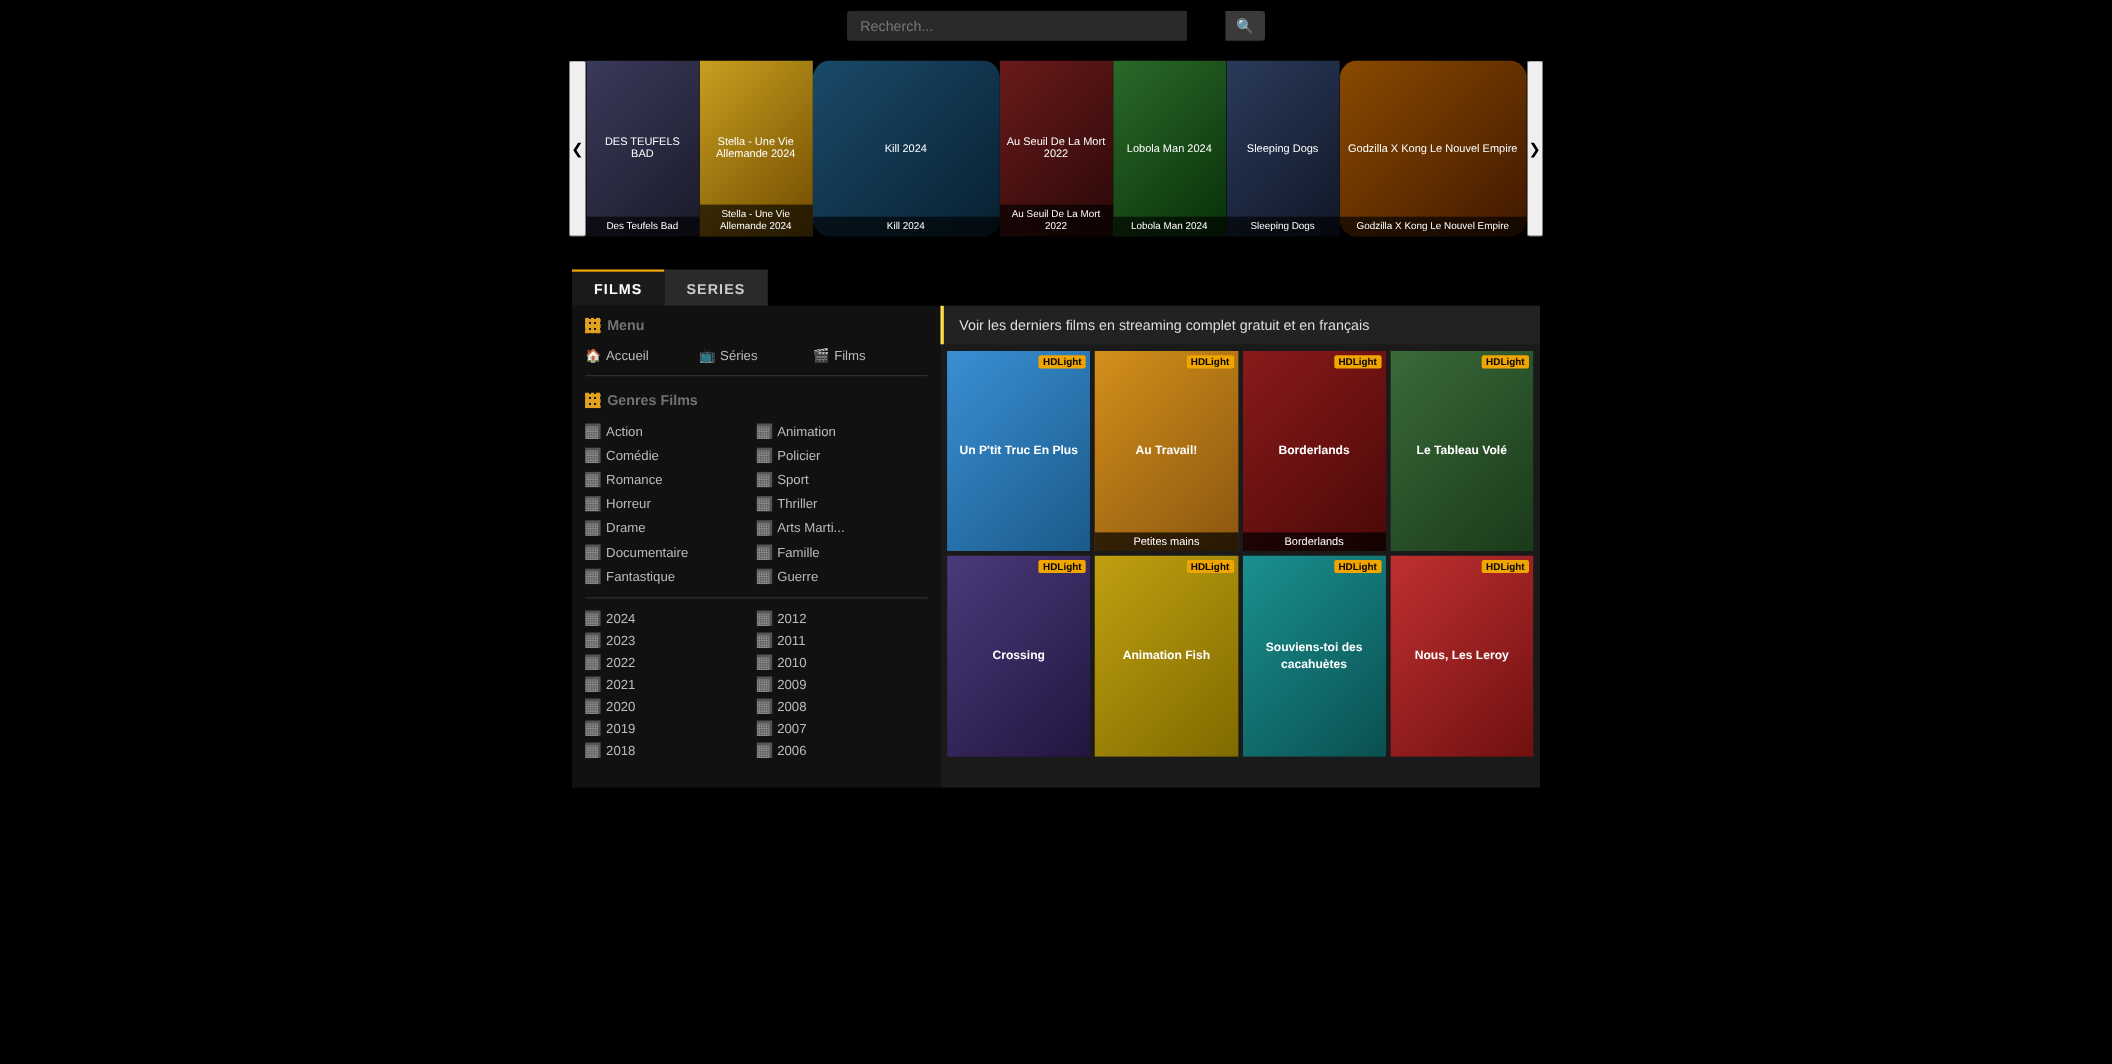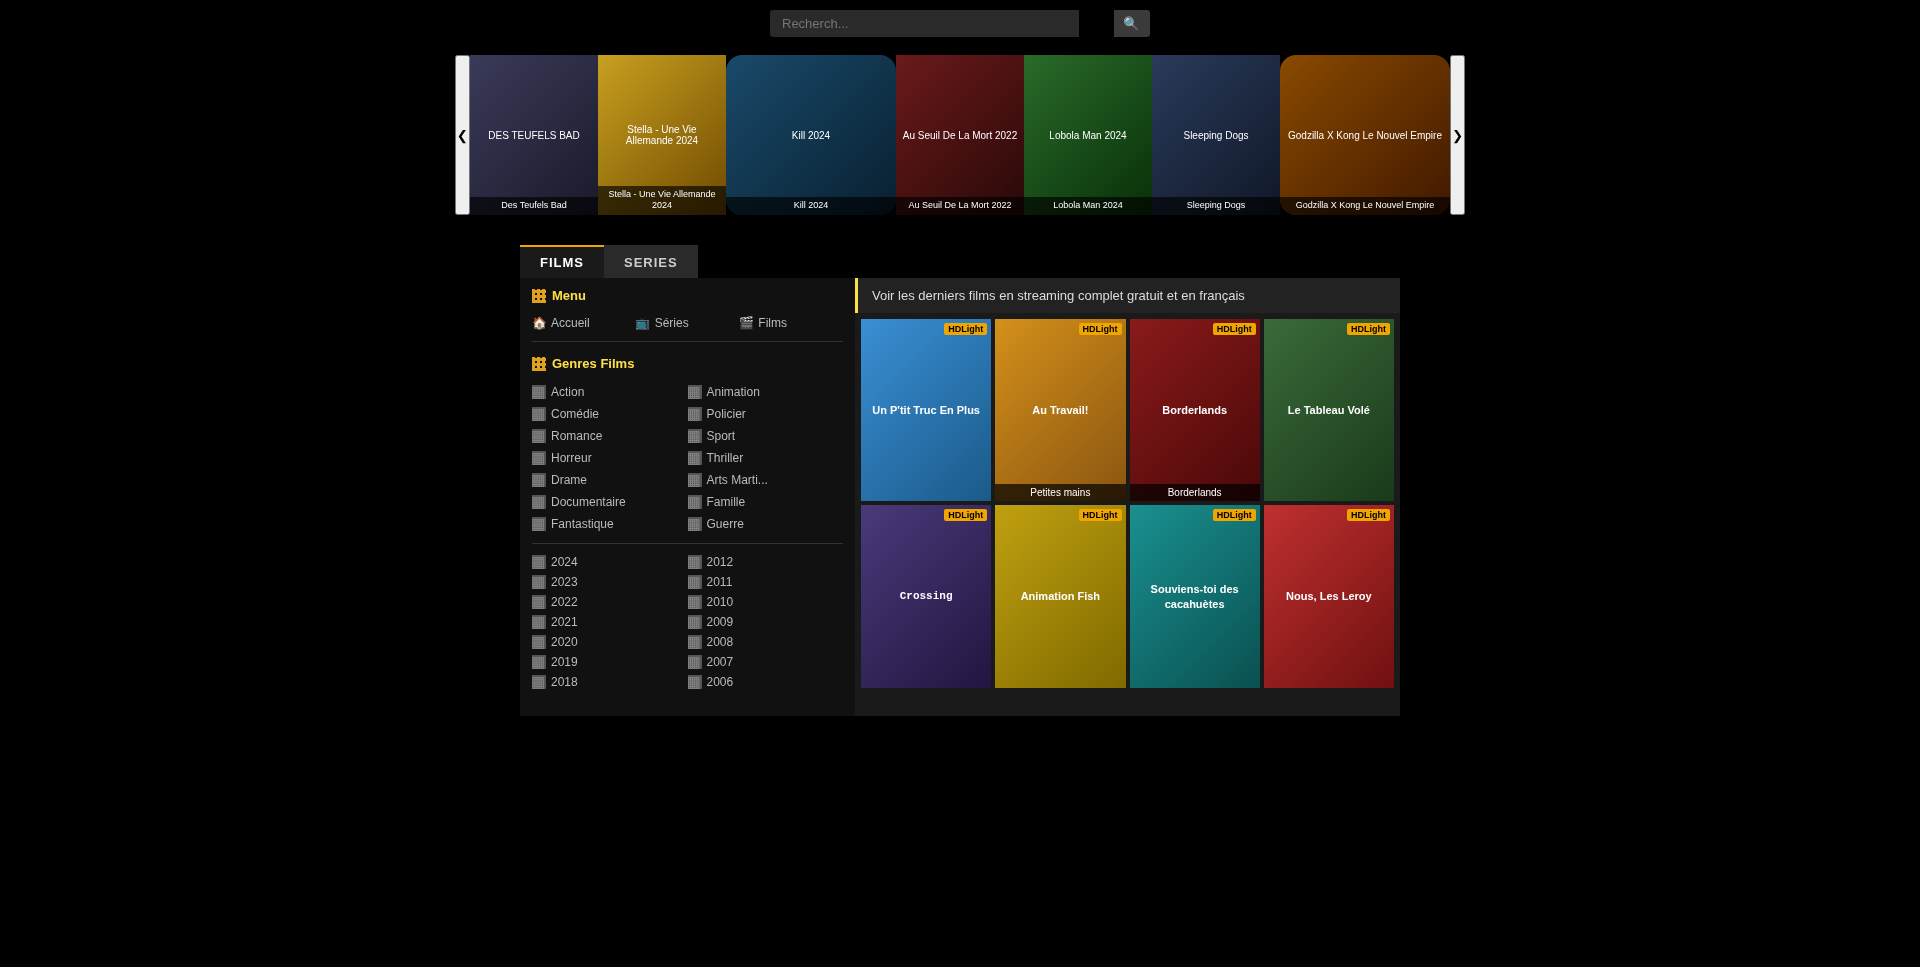--- a/index.html
+++ b/index.html
@@ -53,21 +53,21 @@
       gap: 0;
       padding: 10px 0 20px 0;
       background: #000;
       overflow: hidden;
     }
     .nav-arrow.left { left: 0; }
     .nav-arrow.right { right: 0; }
 
     
     .hero-thumb {
-      width: 128px;
+      width: 103px;
       height: 160px;
       display: flex;
       align-items: flex-end;
       justify-content: center;
       position: relative;
       overflow: hidden;
       flex-shrink: 0;
     }
     .hero-thumb-inner {
       position: absolute;
@@ -129,21 +129,21 @@
       color: #fff;
       border-top: 2px solid #f0a500;
     }
 
     
     .sidebar-section-title {
       display: flex;
       align-items: center;
       gap: 6px;
       padding: 10px 12px 6px 12px;
-      color: #fde047;
+      color: #737373;
       font-size: 13px;
       font-weight: bold;
     }
     .sidebar-section-title .icon-grid {
       display: inline-block;
       width: 14px;
       height: 14px;
       background: repeating-linear-gradient(
         0deg, #e0a020 0px, #e0a020 3px, transparent 3px, transparent 5px
       ),
@@ -282,21 +282,21 @@
       font-size: 10px;
       text-align: center;
       padding: 3px;
     }
 
     
     .c1 { background: linear-gradient(135deg, #3a8fd4 0%, #1a5a8a 100%); }
     .c2 { background: linear-gradient(135deg, #d4901a 0%, #8a5510 100%); }
     .c3 { background: linear-gradient(135deg, #8a1a1a 0%, #4a0808 100%); }
     .c4 { background: linear-gradient(135deg, #3a6a3a 0%, #1a3a1a 100%); }
-    .c5 { background: linear-gradient(135deg, #4a3a7a 0%, #221540 100%); font-family: Liberation Mono, monospace; }
+    .c5 { background: linear-gradient(135deg, #4a3a7a 0%, #221540 100%); }
     .c6 { background: linear-gradient(135deg, #c0a010 0%, #806a00 100%); }
     .c7 { background: linear-gradient(135deg, #1a9090 0%, #0a5050 100%); }
     .c8 { background: linear-gradient(135deg, #c03030 0%, #701010 100%); }
 
     
     .hc1 { background: linear-gradient(135deg, #3a3a5a, #1a1a2a); }
     .hc2 { background: linear-gradient(135deg, #c8a020, #704a00); }
     .hc3 { background: linear-gradient(135deg, #1a4a6a, #082030); }
     .hc4 { background: linear-gradient(135deg, #6a1a1a, #2a0808); }
     .hc5 { background: linear-gradient(135deg, #2a6a2a, #083008); }

